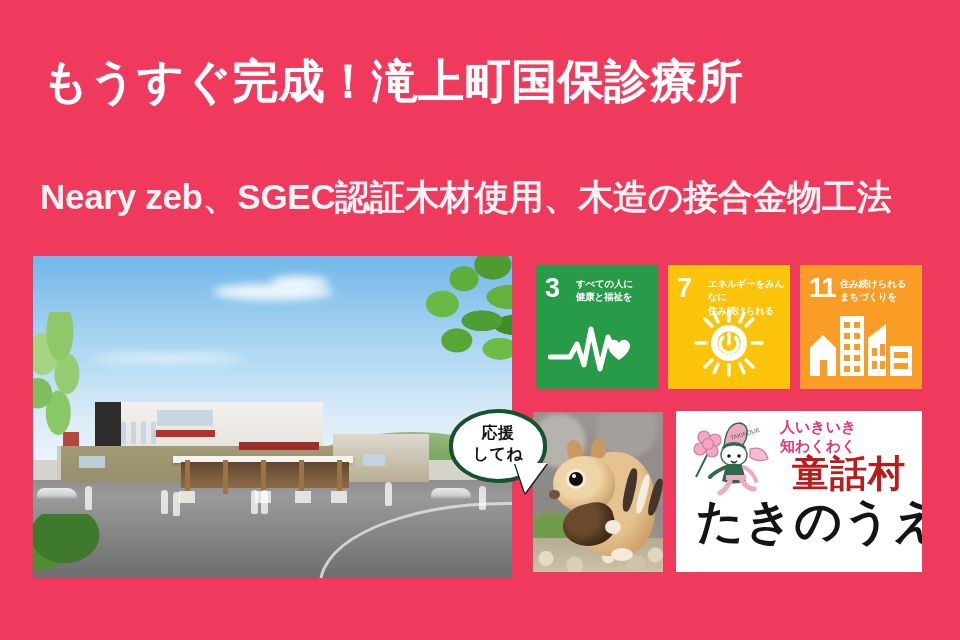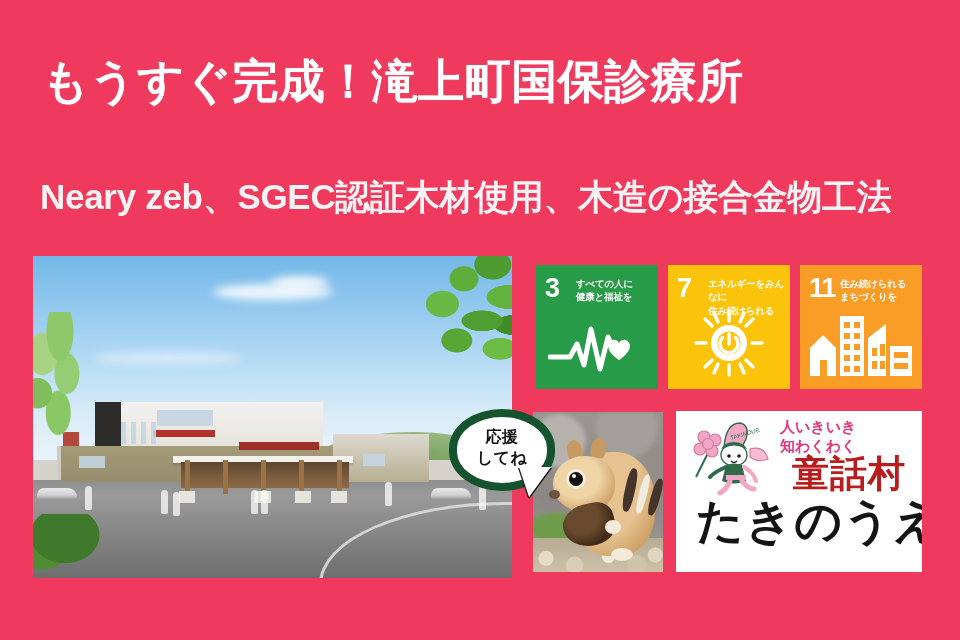--- a/index.html
+++ b/index.html
@@ -200,21 +200,21 @@
   }
 
   
   .speech-bubble {
     position: absolute;
     left: 449px;
     top: 409px;
     width: 90px;
     height: 66px;
     background: #ffffff;
-    border: 8px solid #14532d;
+    border: 4px solid #14532d;
     border-radius: 50% / 48%;
     z-index: 6;
   }
   .speech-bubble .sb-text {
     position: absolute;
     left: 0; right: 0; top: 9px;
     text-align: center;
     color: #111111;
     font-size: 16px;
     font-weight: 700;

